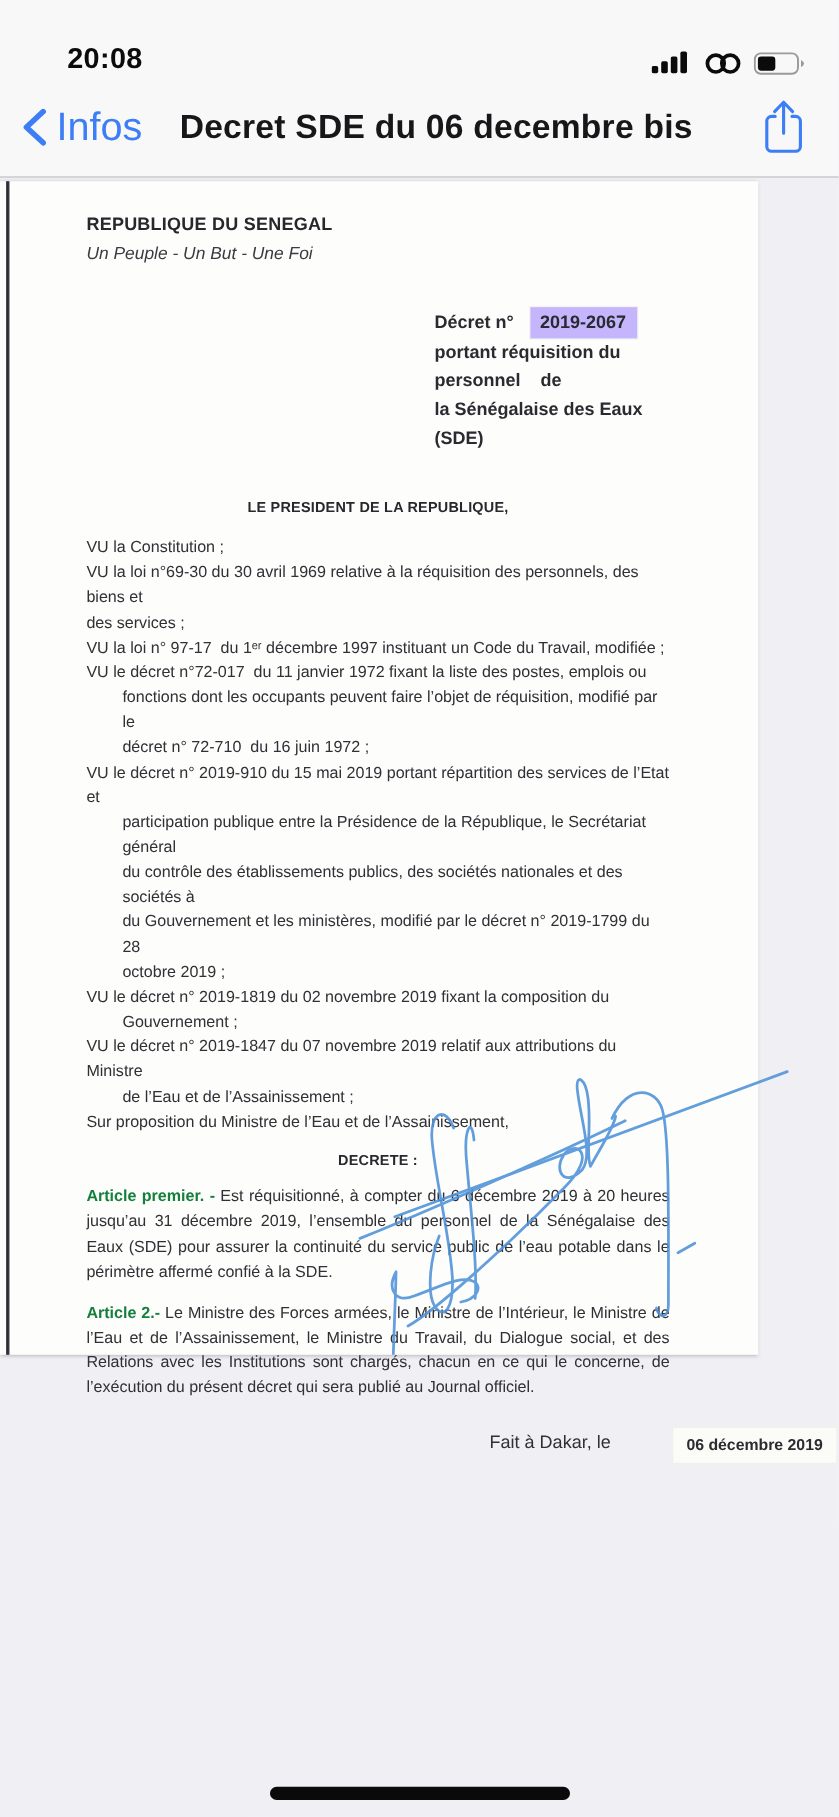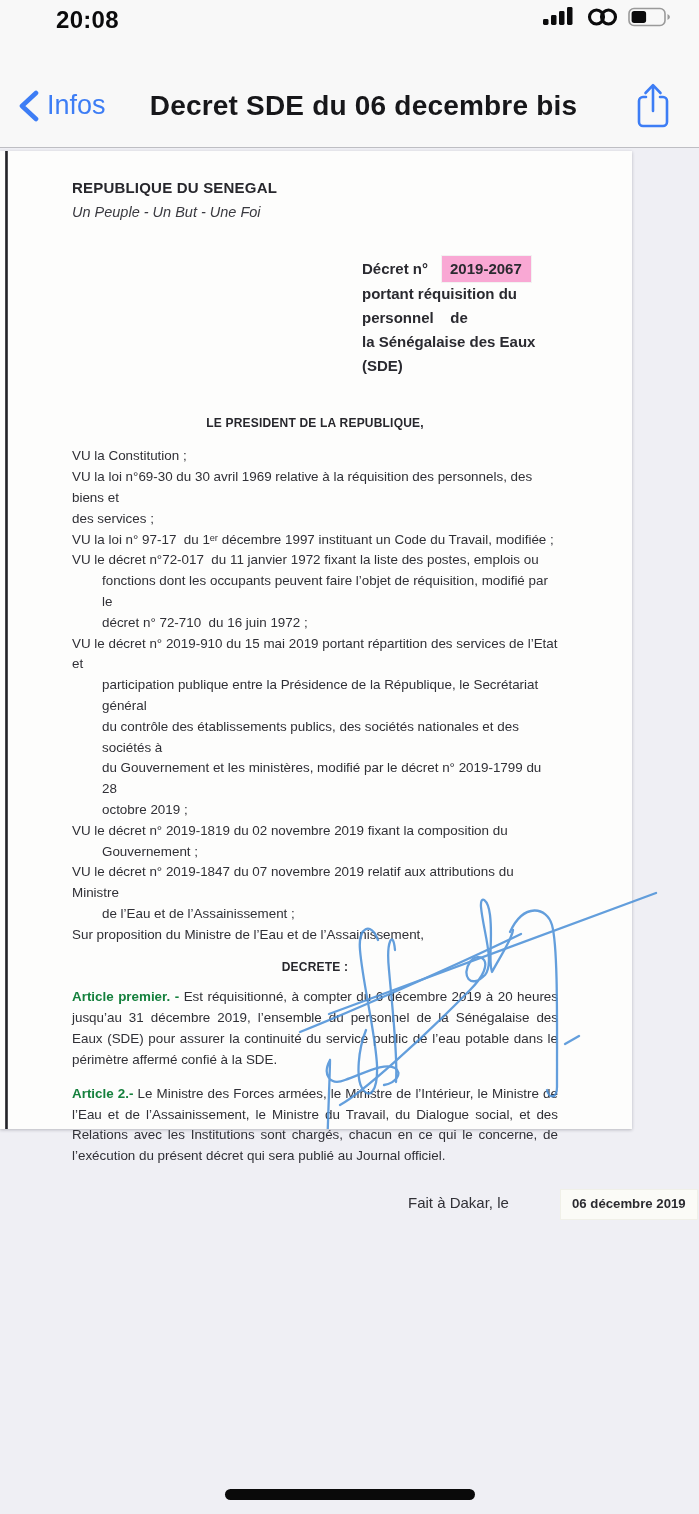--- a/index.html
+++ b/index.html
@@ -9,34 +9,34 @@
     font-family:"Liberation Sans","DejaVu Sans",sans-serif;
     -webkit-font-smoothing:antialiased;
   }
   
   .topbar{
     position:absolute;top:0;left:0;right:0;height:147px;
     background:#F8F8F8;border-bottom:1px solid #BEBEC3;z-index:5;
   }
   .statusbar{
     position:absolute;top:0;left:0;right:0;height:64px;
-    display:flex;align-items:flex-start;justify-content:space-between;
+    display:flex;align-items:flex-end;justify-content:space-between;
     padding:6px 28px 0 56px;box-sizing:border-box;
   }
   .status-time{font-size:24px;font-weight:700;color:#0b0b0c;letter-spacing:.3px;}
   .status-icons{display:flex;align-items:center;gap:9px;}
   .navbar{
     position:absolute;top:64px;left:0;right:0;height:83px;
     display:flex;align-items:center;
   }
   .back-btn{
     position:absolute;left:18px;top:0;height:100%;
     display:flex;align-items:center;gap:7px;cursor:pointer;
   }
-  .back-label{font-size:27px;color:#3D7DF5;}
+  .back-label{font-size:33px;color:#3D7DF5;}
   .nav-title{
     position:absolute;left:0;right:0;text-align:center;
     font-size:28px;font-weight:700;color:#17171a;letter-spacing:.2px;
     white-space:nowrap;
     padding-left:28px;
   }
   .share-btn{
     position:absolute;right:24px;top:16px;width:44px;height:52px;cursor:pointer;
     display:flex;align-items:center;justify-content:center;
   }
@@ -54,21 +54,21 @@
     position:absolute;top:0;left:0;right:0;
     padding:27px 74px 0 72px;box-sizing:border-box;
     color:#303036;font-size:13.4px;line-height:20.8px;
   }
   .doc-republic{font-weight:700;font-size:15px;letter-spacing:.2px;color:#27272c;}
   .doc-motto{font-style:italic;font-size:14.5px;margin-top:3px;color:#3a3a40;}
   .decree-block{margin-left:290px;margin-top:33px;font-weight:700;font-size:15px;line-height:24px;color:#2a2a30;}
   .decree-line{white-space:pre-wrap;}
   .decree-number{
     display:inline-block;margin-left:14px;padding:1px 9px 1px 8px;
-    background:#f9a8d4;box-shadow:0 0 0 1px rgba(120,120,110,.08);
+    background:#c4b5fd;box-shadow:0 0 0 1px rgba(120,120,110,.08);
   }
   .doc-heading{
     text-align:center;font-weight:700;font-size:12px;color:#27272c;letter-spacing:.2px;
   }
   .heading-president{margin-top:35px;}
   .visas{margin-top:13px;}
   .visa-line{white-space:pre-wrap;}
   .visa-line.indent{padding-left:30px;}
   .heading-decrete{margin-top:11px;}
   .article{margin-top:10px;text-align:justify;}

